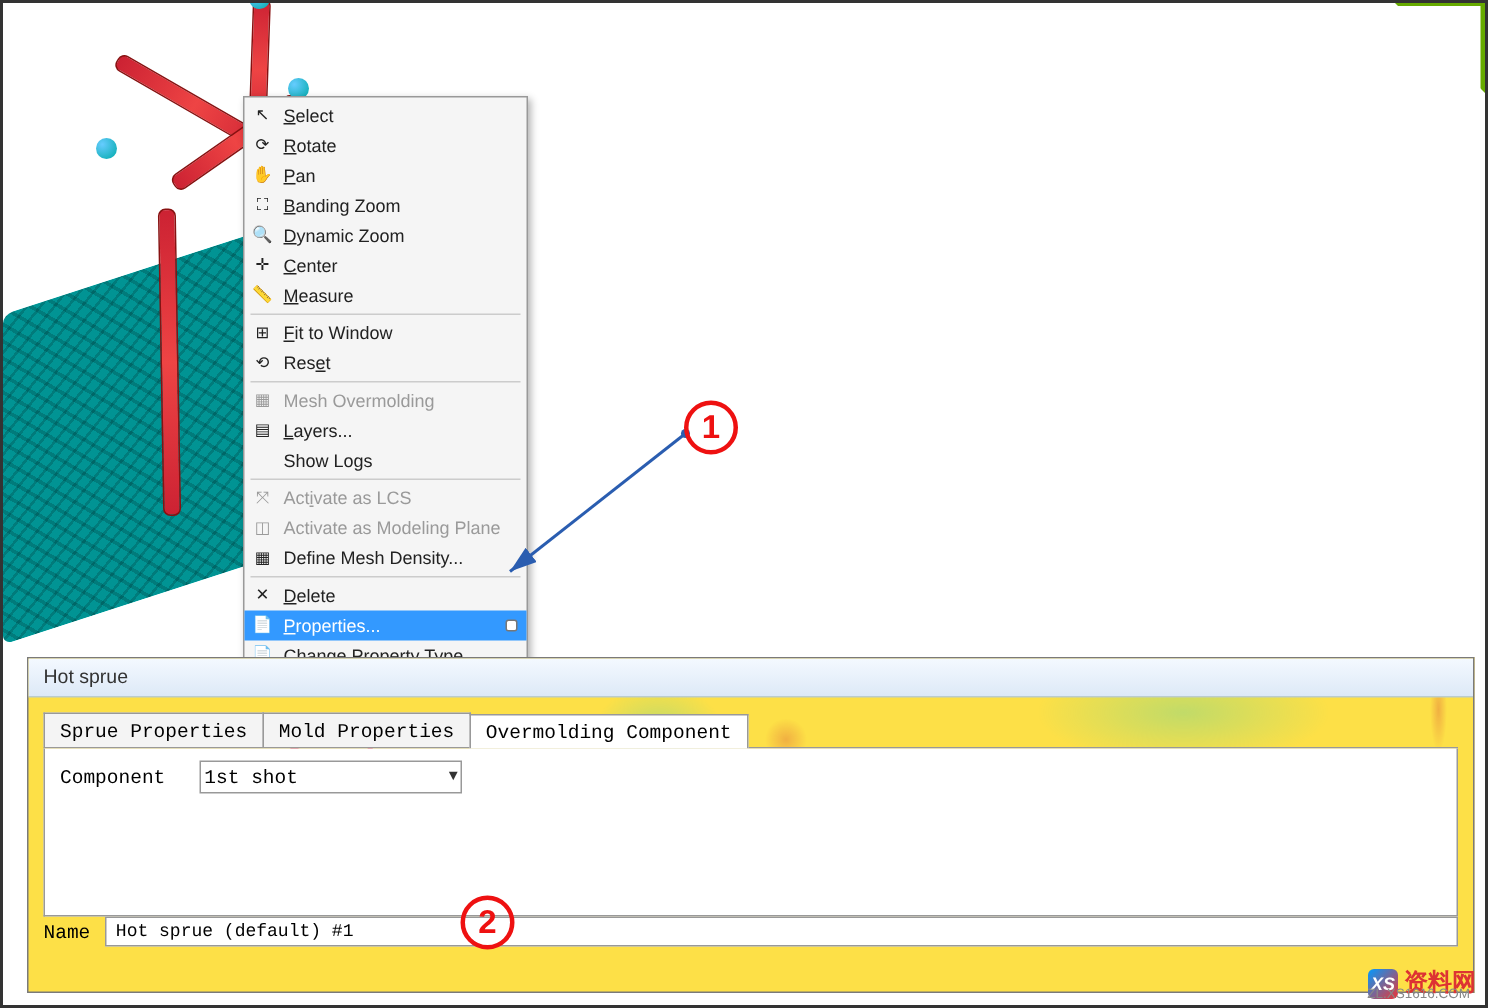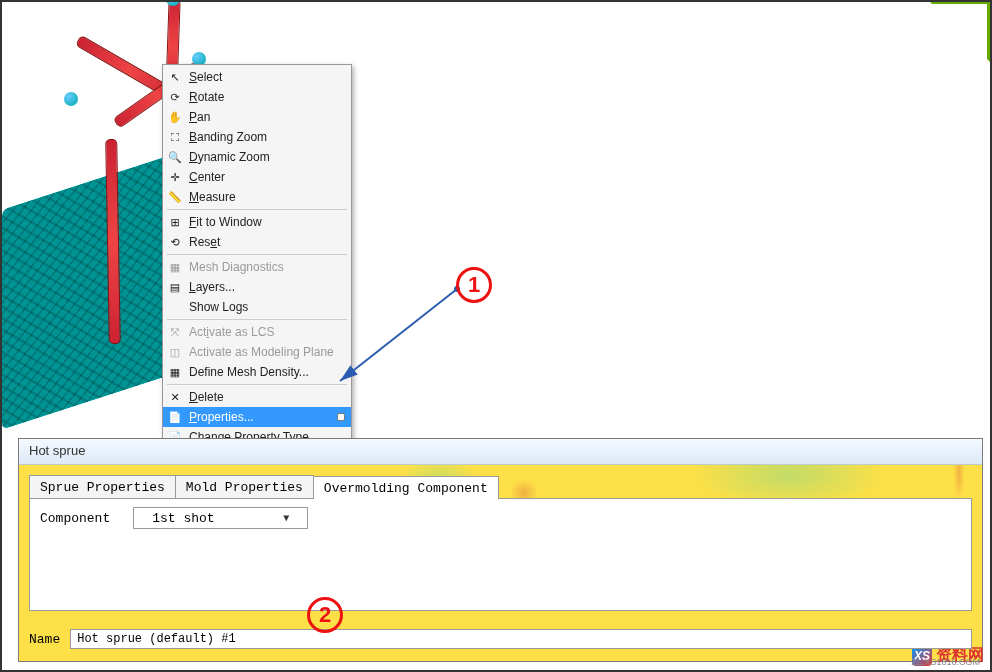--- a/index.html
+++ b/index.html
@@ -80,23 +80,23 @@
     radial-gradient(60px 40px at 420px 20px,#1cc,transparent 70%),
     radial-gradient(20px 20px at 505px 28px,#c23,transparent 70%),
     radial-gradient(140px 50px at 770px 10px,#1cc,transparent 70%),
     radial-gradient(8px 40px at 940px 8px,#c23,transparent 70%);
 }
 .tabs { position:relative; z-index:1; display:flex; border-bottom:1px solid #999; font-family:"Courier New",monospace;}
 .tab { padding:4px 10px 3px; border:1px solid #999; border-bottom:none; background:#f4f4f4; margin-right:-1px; font-size:13px;}
 .tab.active { background:#fff; position:relative; top:1px;}
 .tab-content { position:relative; z-index:1; border:1px solid #999; border-top:none; background:#fff; height:112px; padding:8px 10px;}
 .row { display:flex; align-items:center; gap:23px; font-family:"Courier New",monospace; font-size:13px;text-align:right;}
-.combo { width:175px; height:22px; background:#fff; border:1px solid #999; display:flex; align-items:center; padding:0 18px; position:relative;}
+.combo { width:175px; height:22px; background:#fff; border:1px solid #999; display:flex; align-items:center; padding:0 2px; position:relative;}
 .combo .arrow { margin-left:auto; font-size:10px; color:#333;}
-.name-row { position:relative; z-index:1; display:flex; align-items:center; gap:10px; margin-top:18px; font-family:"Courier New",monospace; font-size:13px;}
+.name-row { position:relative; z-index:1; display:flex; align-items:center; gap:10px; margin-top:0; font-family:"Courier New",monospace; font-size:13px;}
 .name-row input { flex:1; height:20px; border:1px solid #999; padding:0 6px; font-family:inherit; font-size:12px;}
 
 
 .scribble { position:absolute; border:3px solid #e11; border-radius:50%; transform:rotate(-8deg);}
 .num-circle { position:absolute; width:36px; height:36px; border:3px solid #e11; border-radius:50%; display:flex; align-items:center; justify-content:center; color:#e11; font-size:22px; font-weight:bold; z-index:5;}
 
 
 .wm { position:absolute; right:6px; bottom:4px; display:flex; align-items:center; gap:4px; font-size:12px; color:#777;}
 .wm .logo { width:20px; height:20px; background:linear-gradient(135deg,#09f,#e33); border-radius:4px; display:flex; align-items:center; justify-content:center; color:#fff; font-weight:bold; font-style:italic;}
 .wm .tx1 { color:#d33; font-weight:bold; font-size:16px;}
@@ -153,21 +153,21 @@
         <span class="ic">⊞</span>
         <span class="tx"><u>F</u>it to Window</span>
       </div>
       <div class="mi">
         <span class="ic">⟲</span>
         <span class="tx">Res<u>e</u>t</span>
       </div>
       <div class="sep"></div>
       <div class="mi dis">
         <span class="ic">▦</span>
-        <span class="tx">Mesh Diagnostics</span>
+        <span class="tx">Mesh Overmolding</span>
       </div>
       <div class="mi">
         <span class="ic">▤</span>
         <span class="tx"><u>L</u>ayers...</span>
       </div>
       <div class="mi">
         <span class="ic"></span>
         <span class="tx">Show Logs</span>
       </div>
       <div class="sep"></div>

